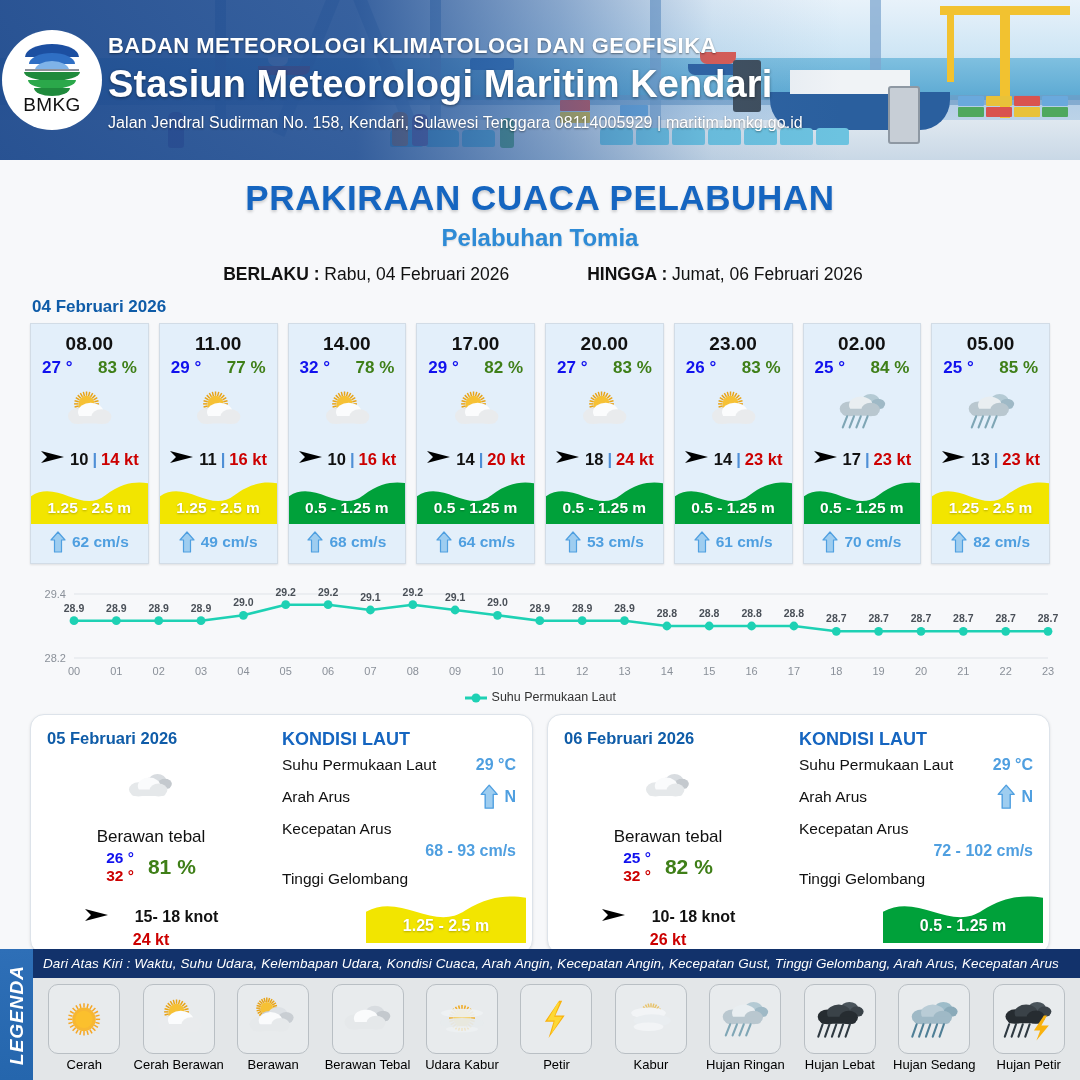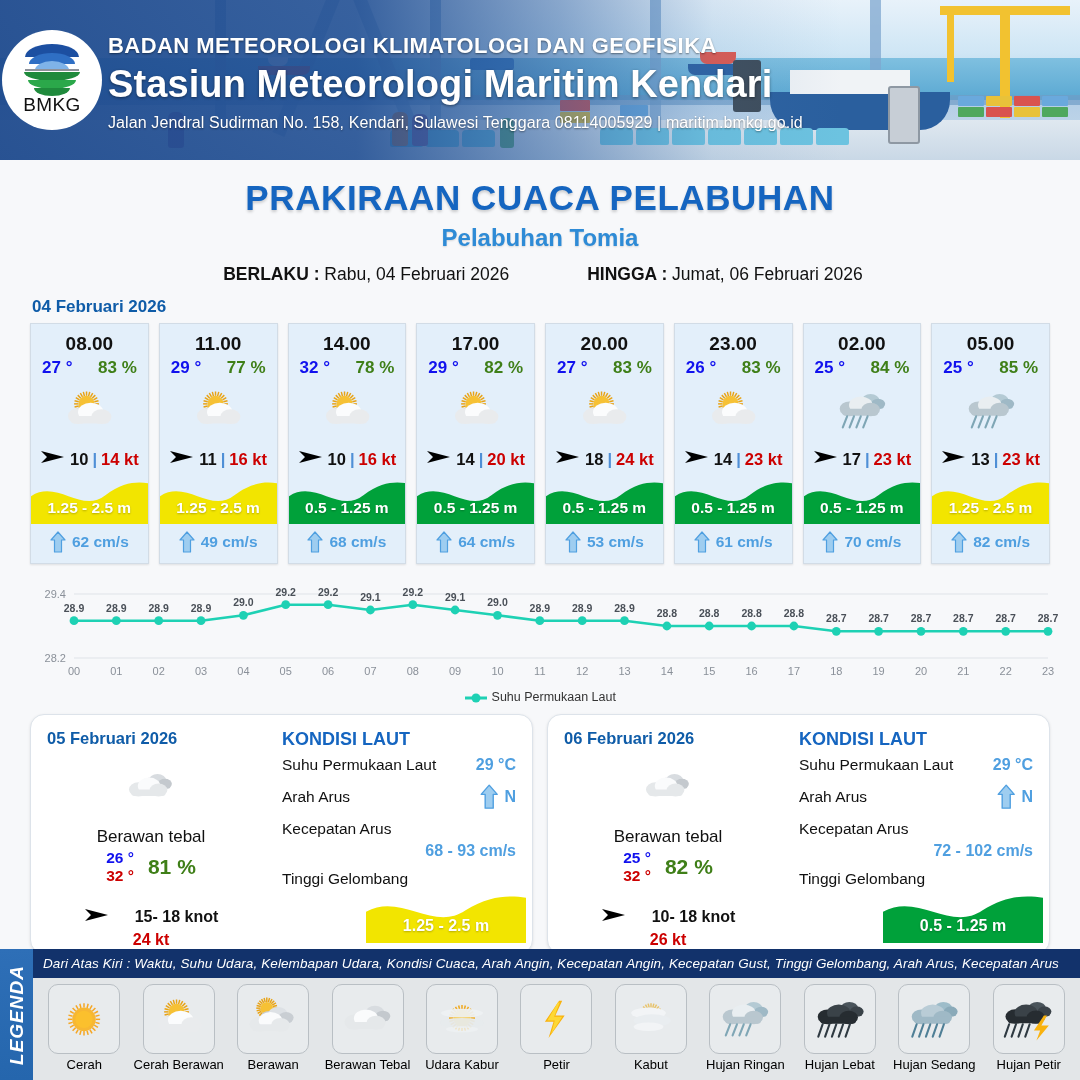--- a/index.html
+++ b/index.html
@@ -1135,21 +1135,21 @@
               <line x1="55.5" y1="18.473720558371177" x2="59" y2="12.411542731880106" stroke="#e8c36a" stroke-width="2.4"></line>
               <line x1="57.77817459305202" y1="20.221825406947975" x2="62.72792206135785" y2="15.272077938642141" stroke="#e8c36a" stroke-width="2.4"></line>
               <line x1="59.52627944162882" y1="22.499999999999993" x2="65.5884572681199" y2="18.999999999999993" stroke="#e8c36a" stroke-width="2.4"></line>
               <line x1="60.62518408917975" y1="25.152990503872264" x2="67.38666487320323" y2="23.34125718815461" stroke="#e8c36a" stroke-width="2.4"></line>
               <circle cx="50" cy="28" r="11" fill="#f2dd9a"></circle>
                 <ellipse cx="46" cy="26" rx="28" ry="9" fill="#f2f4f6"></ellipse>
                 <ellipse cx="52" cy="38" rx="30" ry="10" fill="#e9edf0"></ellipse>
                 <ellipse cx="46" cy="48" rx="24" ry="7" fill="#f2f4f6"></ellipse>
             </svg>
           </div>
-    <div class="leg-lbl">Kabut</div>
+    <div class="leg-lbl">Kabur</div>
         </div>
         <div class="leg-item">
     <div class="leg-ico">
             <svg width="62" height="44.64" viewBox="0 0 100 72">
               <g transform="translate(38,8) scale(0.76)">
        <ellipse cx="16" cy="20" rx="16" ry="12" fill="#9fb9c6"></ellipse>
        <ellipse cx="34" cy="14" rx="19" ry="14" fill="#b4cad4"></ellipse>
        <ellipse cx="50" cy="21" rx="15" ry="11" fill="#9fb9c6"></ellipse>
        <rect x="4" y="20" width="58" height="11" rx="5.5" fill="#9fb9c6"></rect>
      </g>

